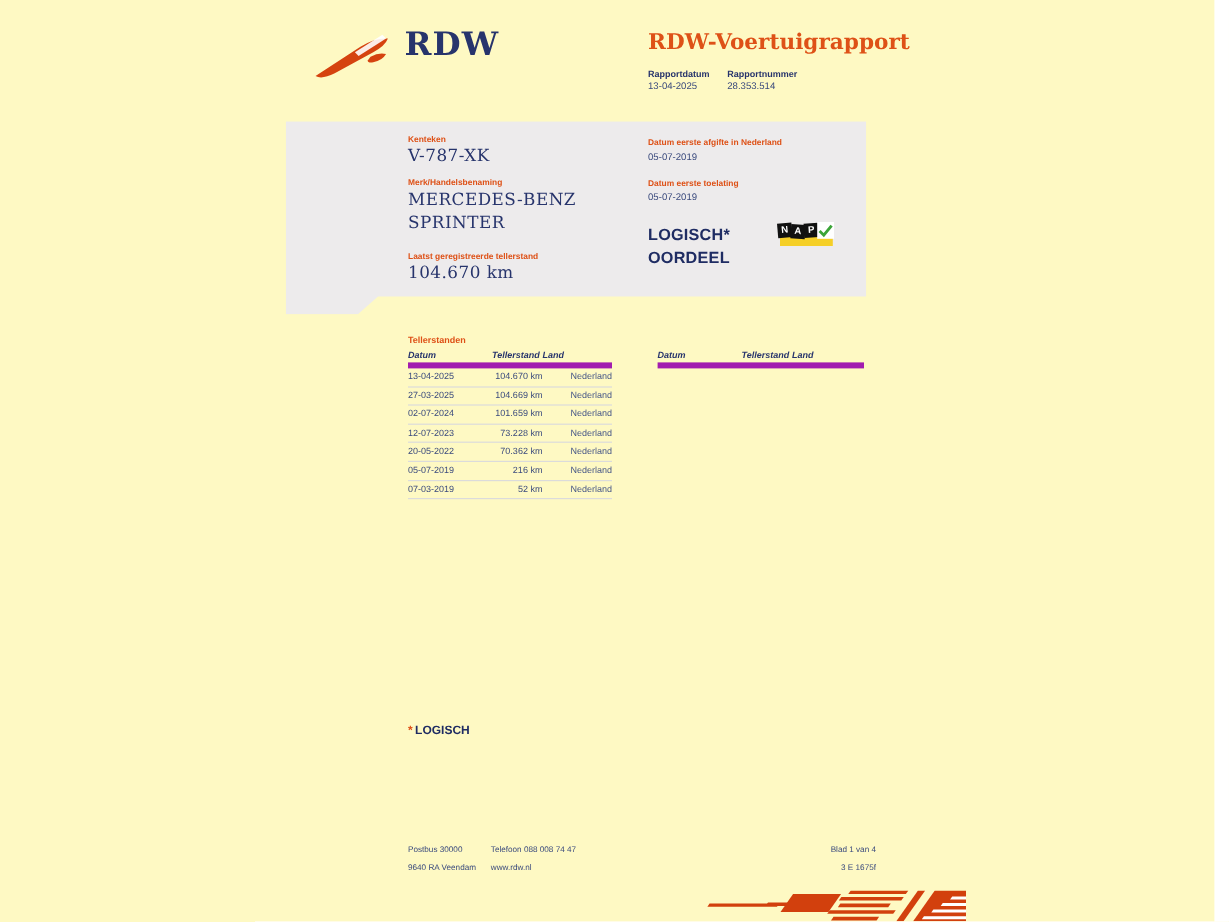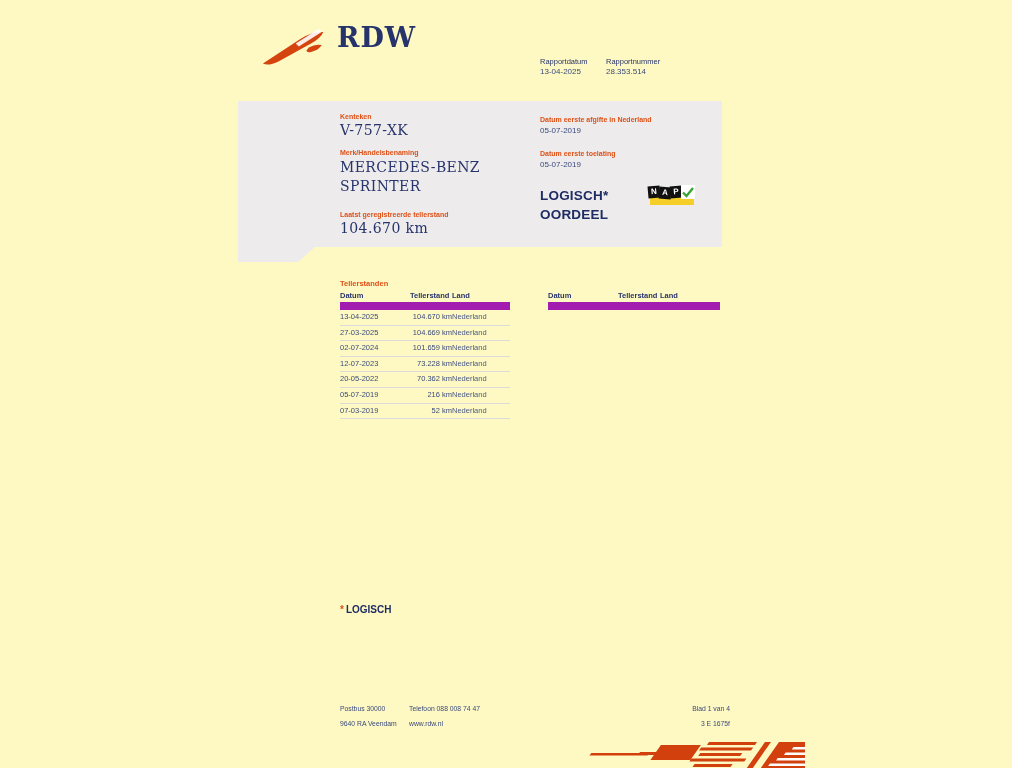--- a/index.html
+++ b/index.html
@@ -5,21 +5,21 @@
   html,body{margin:0;padding:0;background:#ffffff;}
   #page{position:relative;width:1012px;height:768px;background:#fef9c3;overflow:hidden;
         font-family:"Liberation Sans",sans-serif;color:#27346C;}
   .abs{position:absolute;}
 
   
   .wordmark{left:337px;top:22px;font-family:"DejaVu Serif",serif;font-size:27px;
             font-weight:bold;color:#27346C;letter-spacing:1px;}
   .doc-title{left:540px;top:25px;font-family:"DejaVu Serif",serif;font-size:18px;
              font-weight:bold;color:#DE5117;}
-  .meta-label{font-size:7.5px;font-weight:normal;color:#27346C;}
+  .meta-label{font-size:7.5px;font-weight:bold;color:#27346C;}
   .meta-value{font-size:8px;color:#3A4A7D;}
 
   
   .panel{left:238px;top:101px;width:484px;height:161px;background:#EDEBEC;
          clip-path:polygon(0 0,484px 0,484px 146px,77px 146px,60px 161px,0 161px);}
   .lbl{position:absolute;font-size:7px;font-weight:bold;color:#DE5117;}
   .serif-val{position:absolute;font-family:"DejaVu Serif",serif;font-size:14px;
              color:#27346C;letter-spacing:.4px;}
   .sans-val{position:absolute;font-size:8px;color:#3A4A7D;}
   .oordeel{position:absolute;left:302px;top:85px;font-size:13.5px;font-weight:bold;
@@ -34,28 +34,28 @@
   .nap-sq.s2{left:11px;transform:rotate(4deg);top:2px;}
   .nap-sq.s3{left:22px;transform:rotate(-4deg);}
   .nap-check{position:absolute;left:33px;top:0;width:14px;height:14px;background:#ffffff;}
 
   
   .section-title{left:340px;top:279px;font-size:7.5px;font-weight:bold;color:#DE5117;}
   .mtable{position:absolute;top:291px;}
   .mtable.t1{left:340px;width:170px;}
   .mtable.t2{left:548px;width:172px;}
   .thead{display:grid;grid-template-columns:70px 42px 1fr;height:11px;
-         border-bottom:8px solid #a21caf;}
+         border-bottom:5px solid #a21caf;font-style:italic;}
   .thead span{font-size:7.5px;font-weight:bold;color:#27346C;}
   .thead span:nth-child(2),.thead span:nth-child(3){text-align:left;}
   .trow{display:grid;grid-template-columns:70px 42px 1fr;height:14.6px;
         line-height:14.6px;border-bottom:1px solid #DBDBDB;}
   .trow .tc{font-size:7.5px;color:#3A4A7D;}
   .trow .tc1{text-align:right;}
-  .trow .tc2{color:#4A5A88;}
+  .trow .tc2{text-align:right;color:#4A5A88;}
 
   
   .note-title{left:340px;top:604px;font-size:10px;font-weight:bold;color:#1F2C63;}
   .note-title .ast{color:#DE5117;margin-right:2px;font-weight:bold;}
   .note-body{left:340px;top:621px;width:392px;font-size:7.5px;line-height:13.5px;
              color:#DE5117;}
 
   
   .foot{font-size:6.8px;color:#3A4A7D;line-height:15px;}
   .foot-col1{left:340px;top:701px;}
@@ -71,28 +71,29 @@
 
 <div id="page">
 
   <svg class="abs rdw-logo" viewBox="0 0 90 55" xmlns="http://www.w3.org/2000/svg">
     <path fill="#D5430F" d="M3 49 L52 17 Q68 7 82 8 Q79 16 66 23 L24 46 Q10 53 3 49 Z"></path>
     <path fill="#ffffff" d="M46 23 L76 4 L80 8 L50 27 Z" opacity="0.9"></path>
     <path fill="#D5430F" d="M63 28 Q72 23 80 25 Q76 32 66 34 Q60 35 60 32 Z"></path>
   </svg>
   <div class="abs wordmark">RDW</div>
 
+  <div class="abs doc-title">RDW-Voertuigrapport</div>
   <div class="abs meta-label" style="left:540px;top:57px;">Rapportdatum</div>
   <div class="abs meta-value" style="left:540px;top:67px;">13-04-2025</div>
   <div class="abs meta-label" style="left:606px;top:57px;">Rapportnummer</div>
   <div class="abs meta-value" style="left:606px;top:67px;">28.353.514</div>
 
   <div class="abs panel">
     <div class="lbl" style="left:102px;top:12px;">Kenteken</div>
-    <div class="serif-val" style="left:102px;top:21px;">V-757-XK</div>
+    <div class="serif-val" style="left:102px;top:21px;">V-787-XK</div>
     <div class="lbl" style="left:102px;top:48px;">Merk/Handelsbenaming</div>
     <div class="serif-val" style="left:102px;top:58px;text-align:right;">MERCEDES-BENZ</div>
     <div class="serif-val" style="left:102px;top:77px;">SPRINTER</div>
     <div class="lbl" style="left:102px;top:110px;">Laatst geregistreerde tellerstand</div>
     <div class="serif-val" style="left:102px;top:119px;">104.670 km</div>
 
     <div class="lbl" style="left:302px;top:15px;">Datum eerste afgifte in Nederland</div>
     <div class="sans-val" style="left:302px;top:25px;">05-07-2019</div>
     <div class="lbl" style="left:302px;top:49px;">Datum eerste toelating</div>
     <div class="sans-val" style="left:302px;top:59px;">05-07-2019</div>

